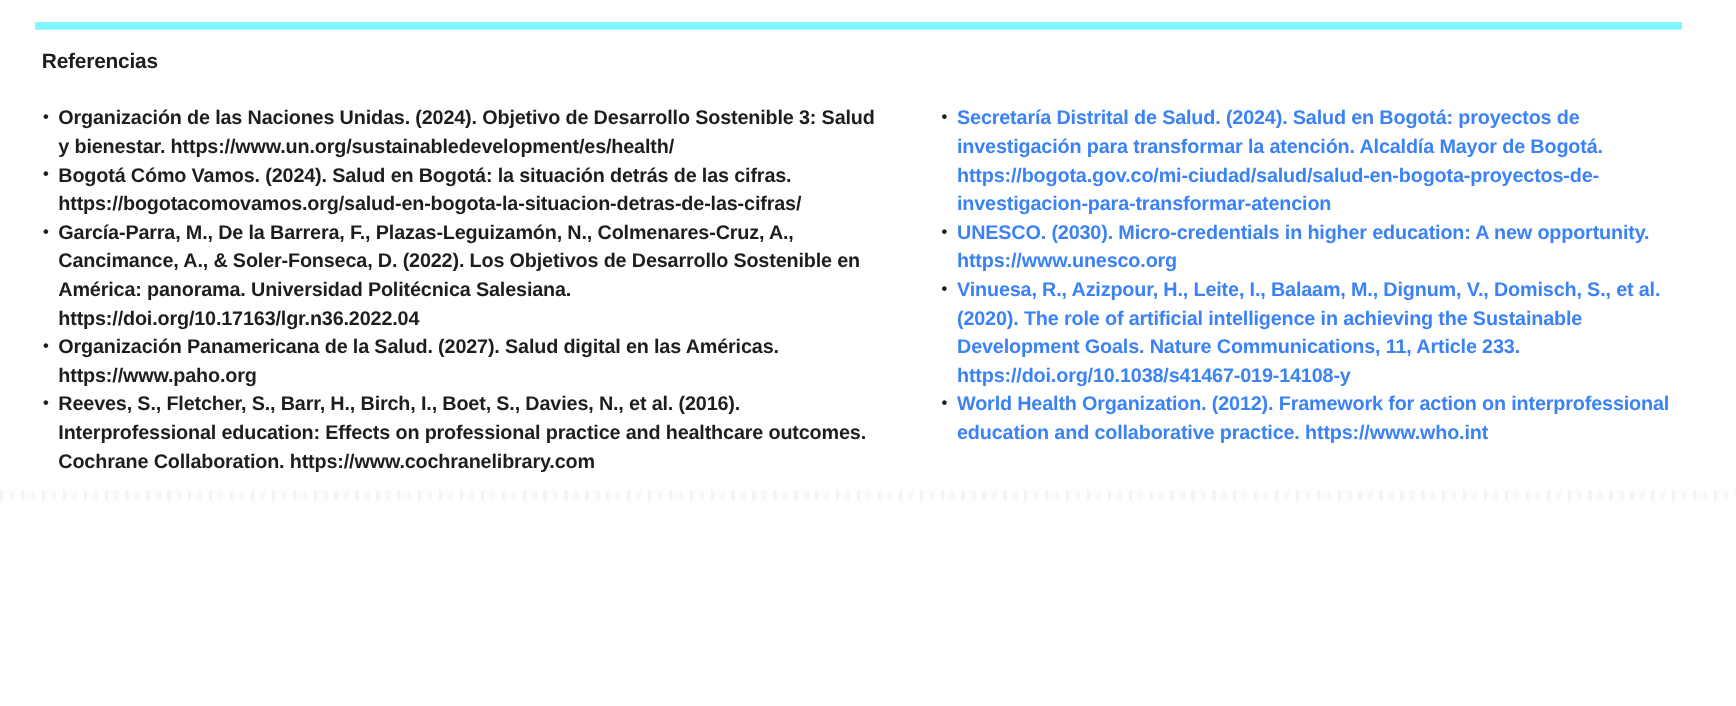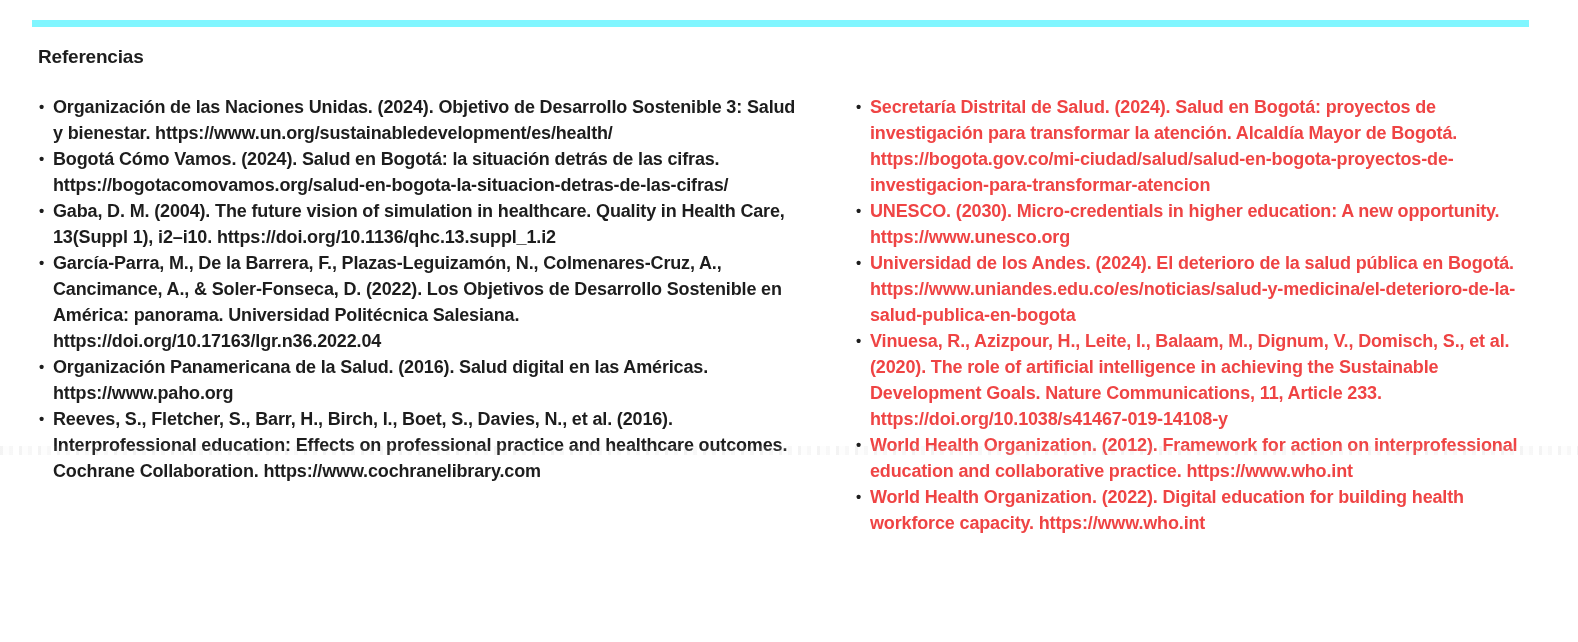--- a/index.html
+++ b/index.html
@@ -81,62 +81,53 @@
 
       <li class="ref-item">
         <span>Organización de las Naciones Unidas. (2024). Objetivo de Desarrollo Sostenible 3: Salud y bienestar. https://www.un.org/sustainabledevelopment/es/health/</span>
       </li>
 
       <li class="ref-item">
         <span>Bogotá Cómo Vamos. (2024). Salud en Bogotá: la situación detrás de las cifras. https://bogotacomovamos.org/salud-en-bogota-la-situacion-detras-de-las-cifras/</span>
       </li>
 
 
-      <li class="ref-item">
-        <span>Gaba, D. M. (2004). The future vision of simulation in healthcare. Quality in Health Care, 13(Suppl 1), i2–i10. https://doi.org/10.1136/qhc.13.suppl_1.i2</span>
-      </li>
 
       <li class="ref-item">
         <span>García-Parra, M., De la Barrera, F., Plazas-Leguizamón, N., Colmenares-Cruz, A., Cancimance, A., &amp; Soler-Fonseca, D. (2022). Los Objetivos de Desarrollo Sostenible en América: panorama. Universidad Politécnica Salesiana. https://doi.org/10.17163/lgr.n36.2022.04</span>
       </li>
 
 
 
       <li class="ref-item">
-        <span>Organización Panamericana de la Salud. (2016). Salud digital en las Américas. https://www.paho.org</span>
+        <span>Organización Panamericana de la Salud. (2027). Salud digital en las Américas. https://www.paho.org</span>
       </li>
 
 
       <li class="ref-item">
         <span>Reeves, S., Fletcher, S., Barr, H., Birch, I., Boet, S., Davies, N., et al. (2016). Interprofessional education: Effects on professional practice and healthcare outcomes. Cochrane Collaboration. https://www.cochranelibrary.com</span>
       </li>
     </ul>
 
-  <ul class="ref-column right" style="color: #ef4444;">
+  <ul class="ref-column right" style="color: #3b82f6;">
 
       <li class="ref-item">
         <span>Secretaría Distrital de Salud. (2024). Salud en Bogotá: proyectos de investigación para transformar la atención. Alcaldía Mayor de Bogotá. https://bogota.gov.co/mi-ciudad/salud/salud-en-bogota-proyectos-de-investigacion-para-transformar-atencion</span>
       </li>
 
       <li class="ref-item">
         <span>UNESCO. (2030). Micro-credentials in higher education: A new opportunity. https://www.unesco.org</span>
       </li>
 
-      <li class="ref-item">
-        <span>Universidad de los Andes. (2024). El deterioro de la salud pública en Bogotá. https://www.uniandes.edu.co/es/noticias/salud-y-medicina/el-deterioro-de-la-salud-publica-en-bogota</span>
-      </li>
 
       <li class="ref-item">
         <span>Vinuesa, R., Azizpour, H., Leite, I., Balaam, M., Dignum, V., Domisch, S., et al. (2020). The role of artificial intelligence in achieving the Sustainable Development Goals. Nature Communications, 11, Article 233. https://doi.org/10.1038/s41467-019-14108-y</span>
       </li>
 
       <li class="ref-item">
         <span>World Health Organization. (2012). Framework for action on interprofessional education and collaborative practice. https://www.who.int</span>
       </li>
 
-      <li class="ref-item">
-        <span>World Health Organization. (2022). Digital education for building health workforce capacity. https://www.who.int</span>
-      </li>
     </ul>
 
   <div class="bottom-edge-artifact"></div>
 
 </div>
 
 </body></html>

